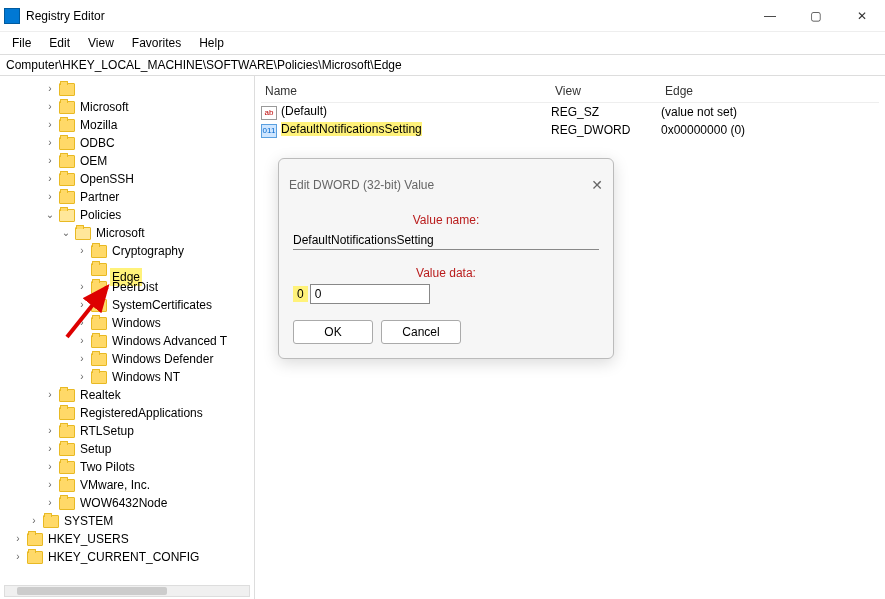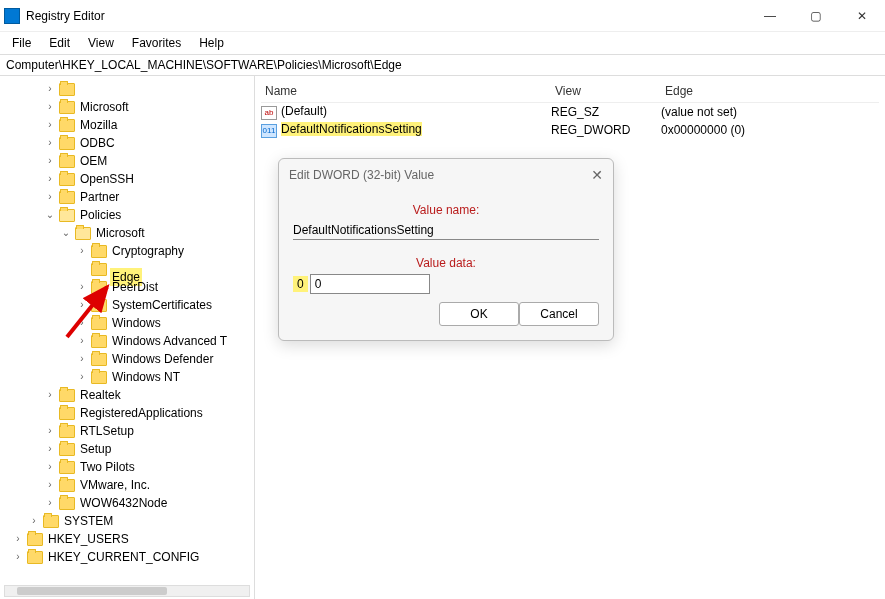--- a/index.html
+++ b/index.html
@@ -35,37 +35,37 @@
 .cols div { padding: 4px 4px; }
 .c-name { width: 290px; }
 .c-type { width: 110px; }
 .c-data { flex: 1; }
 .rows .r { display: flex; height: 18px; align-items: center; }
 .r .ic { width: 16px; height: 14px; display: inline-block; margin-right: 4px; border: 1px solid #999; background: #fff; font-size: 8px; text-align: center; line-height: 12px; color: #b00; }
 .r .ic.dw { color: #06c; background: #cfe6ff; border-color: #5aa0e0; text-align: center; }
 .r.sel .nm { background: #fff27a; }
 
 .dialog { position: absolute; left: 278px; top: 158px; width: 336px; background: #f6f6f6; border: 1px solid #bbb; border-radius: 6px; box-shadow: 0 4px 16px rgba(0,0,0,0.15); }
-.dlg-title { display: flex; align-items: center; padding: 8px 10px; color: #666; }
+.dlg-title { display: flex; align-items: center; padding: 8px 10px; color: #666; margin-top: 10px; }
 .dlg-title .t { flex: 1; }
 .dlg-title .x { color: #666; font-size: 14px; }
 .dlg-body { padding: 6px 14px 14px 14px; }
 .dlg-label { margin: 6px 0 4px 0; color: #b91c1c; text-align: center; }
 .dlg-input { width: 100%; border: none; border-bottom: 1px solid #888; background: transparent; padding: 2px 0; font-size: 12px; }
 .dlg-row { display: flex; margin-top: 10px; gap: 20px; }
 .dlg-col { flex: 1; }
 .vd-wrap { display: flex; align-items: center; }
 .vd-hl { background: #fff27a; padding: 1px 4px; margin-right: 2px; }
 .vd-input { width: 120px; border: 1px solid #888; padding: 2px 4px; font-size: 12px; }
 .radio { display: flex; align-items: center; margin: 3px 0; }
 .radio .rb { width: 12px; height: 12px; border: 1px solid #555; border-radius: 50%; margin-right: 5px; display: inline-flex; align-items: center; justify-content: center; }
 .radio.sel .rb { border-color: #0a0; }
 .radio.sel .rb::after { content: ""; width: 6px; height: 6px; background: #0a0; border-radius: 50%; }
 .radio.sel .rl { background: #fff27a; padding: 0 2px; }
-.dlg-btns { display: flex; justify-content: flex-end; gap: 0; margin-top: 8px; }
+.dlg-btns { display: flex; justify-content: flex-start; gap: 8px; margin-top: 16px; }
 .dlg-btns button { width: 80px; height: 24px; background: #fff; border: 1px solid #aaa; border-radius: 3px; }
 
 .arrow { position: absolute; left: 62px; top: 282px; pointer-events: none; }
 
 .hscroll { position: absolute; bottom: 2px; left: 4px; right: 4px; height: 12px; background: #f0f0f0; border: 1px solid #ddd; }
 .hscroll .thumb { position: absolute; left: 12px; top: 1px; width: 150px; height: 8px; background: #ccc; border-radius: 2px; }
 </style>
 </head>
 <body>
 

